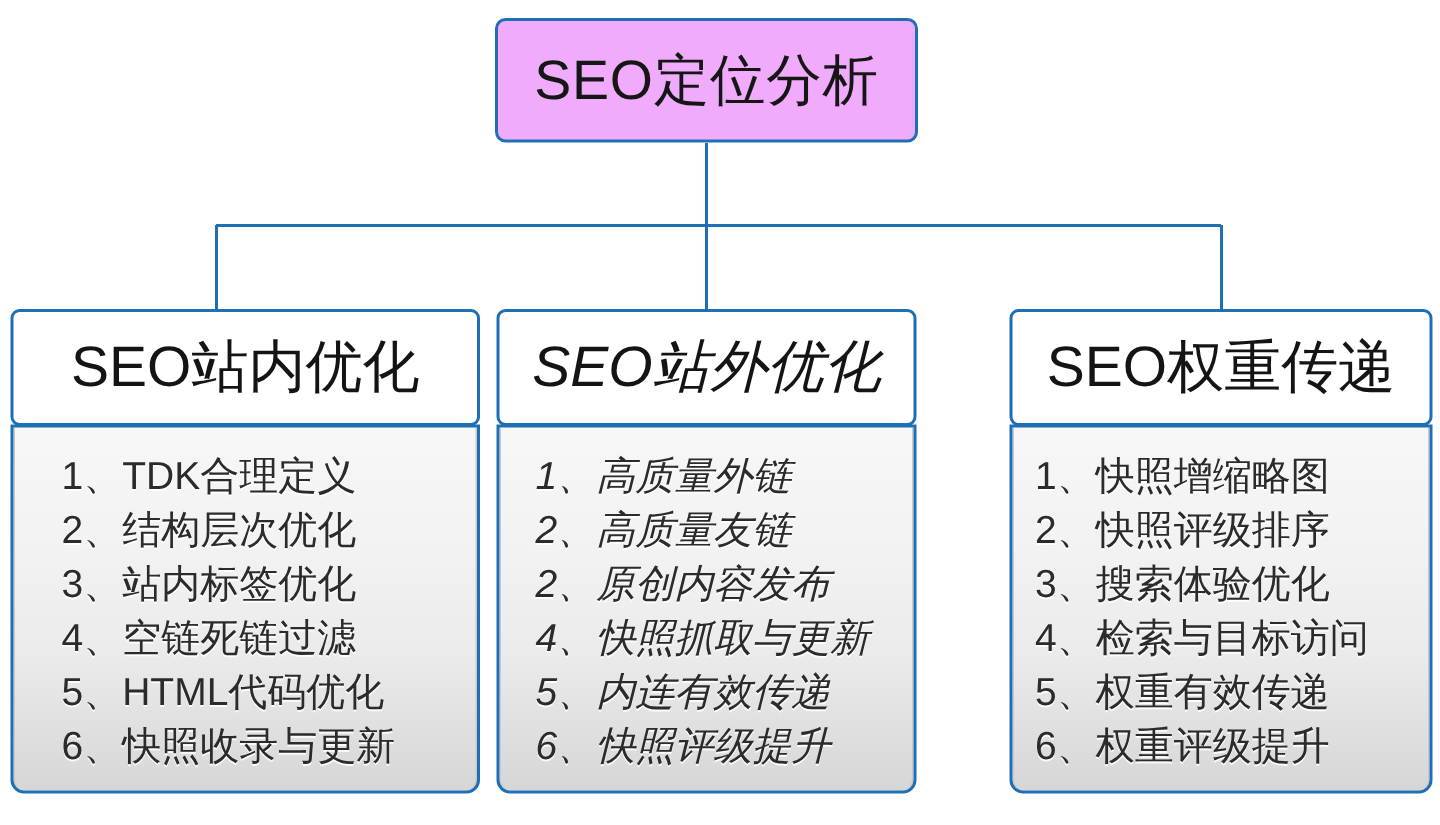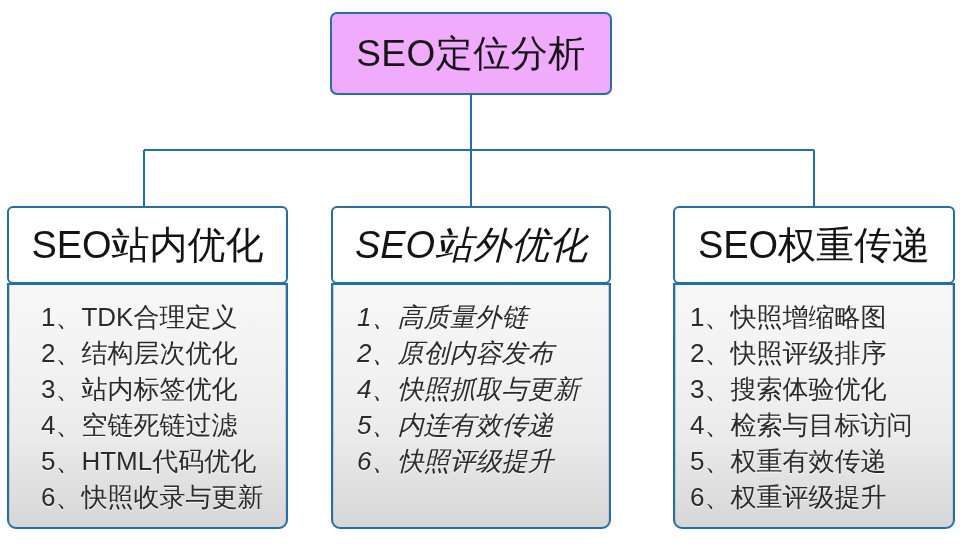--- a/index.html
+++ b/index.html
@@ -50,21 +50,21 @@
     letter-spacing: 0.5px;
     line-height: 1;
     white-space: nowrap;
   }
 
   
   .column {
     position: absolute;
     top: 206px;
   }
-  .col-1 { left: 7px;   width: 281px; }
+  .col-1 { left: 7px;   width: 313px; }
   .col-2 { left: 331px; width: 280px; font-style: italic; }
   .col-3 { left: 673px; width: 282px; }
 
   .col-header {
     box-sizing: border-box;
     width: 100%;
     height: 78px;
     background: #ffffff;
     border: 2px solid #1f6fb5;
     border-radius: 6px;
@@ -139,20 +139,21 @@
       <div class="list-item">6、快照收录与更新</div>
     </div>
   </div>
 
   <div class="column col-2">
     <div class="col-header">
       <span class="col-header-title">SEO站外优化</span>
     </div>
     <div class="col-list">
       <div class="list-item">1、高质量外链</div>
+      <div class="list-item">2、高质量友链</div>
       <div class="list-item">2、原创内容发布</div>
       <div class="list-item">4、快照抓取与更新</div>
       <div class="list-item">5、内连有效传递</div>
       <div class="list-item">6、快照评级提升</div>
     </div>
   </div>
 
   <div class="column col-3">
     <div class="col-header">
       <span class="col-header-title">SEO权重传递</span>

